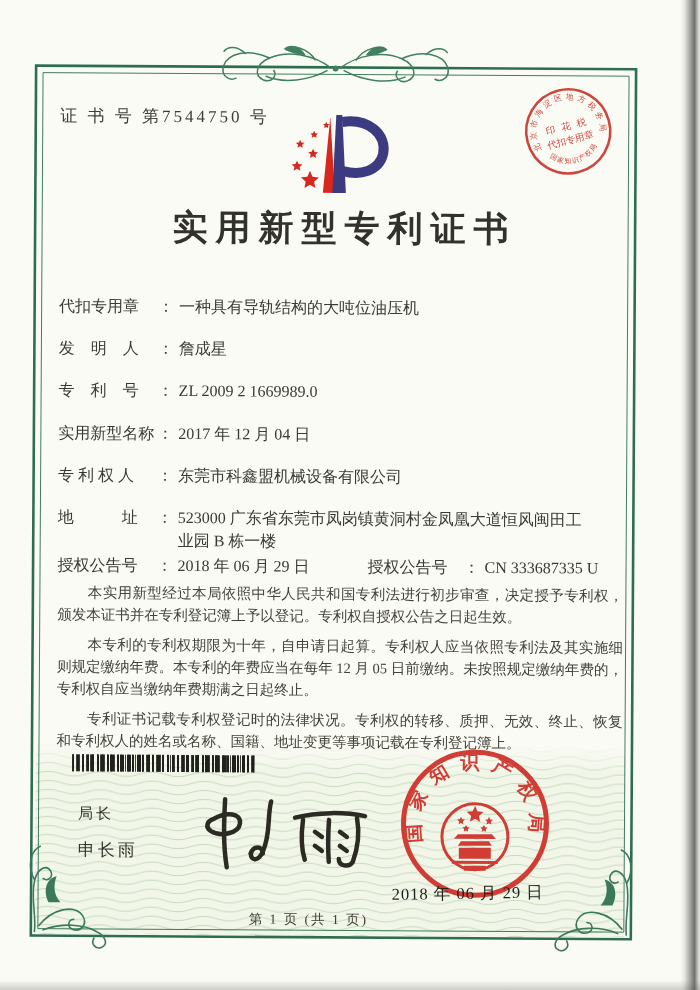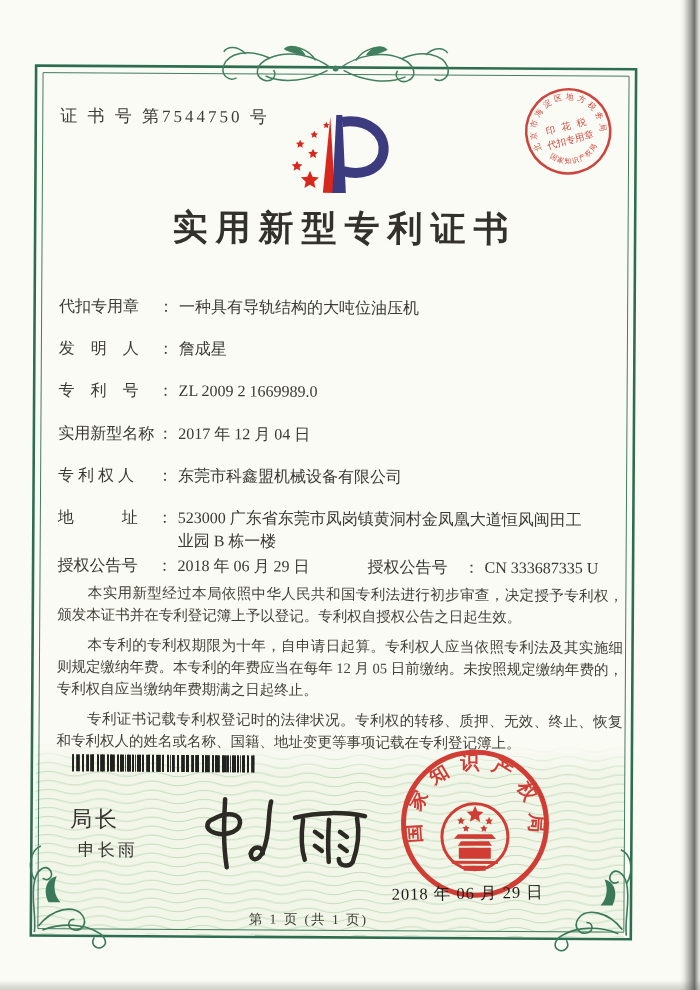--- a/index.html
+++ b/index.html
@@ -18,21 +18,21 @@
   .row2col .col-r{position:absolute;left:310px;top:0;white-space:nowrap;}
   .row2col .col-r .lbl{width:96px;}
   .paras{left:58px;top:583px;width:566px;font-size:14.5px;line-height:22px;
          text-align:justify;color:#43423b;}
   .paras p{margin:0 0 8px 0;text-indent:2.1em;}
   .barcode{left:74px;top:756px;width:182px;height:17px;
     background:
       repeating-linear-gradient(90deg,#20201c 0 1.5px,transparent 1.5px 5px),
       repeating-linear-gradient(90deg,#20201c 0 2px,transparent 2px 9.5px),
       repeating-linear-gradient(90deg,rgba(30,30,26,.85) 0 1px,transparent 1px 3.5px);}
-  .director-title{left:72px;top:806px;font-size:22px;letter-spacing:3px;color:#33322c;}
+  .director-title{left:80px;top:806px;font-size:15px;letter-spacing:3px;color:#33322c;}
   .director-name{left:80px;top:840px;font-size:17px;letter-spacing:3px;color:#33322c;}
   .seal-date{left:394px;top:882px;font-size:16.5px;letter-spacing:1px;color:#1e1e1a;
              transform:rotate(-1.2deg);white-space:nowrap;}
   .footer{left:58px;top:911px;width:506px;text-align:center;font-size:13.5px;
           letter-spacing:2px;color:#3c3b35;}
   .waves{left:37px;top:744px;
          mask-image:linear-gradient(180deg,transparent,#000 28px);
          -webkit-mask-image:linear-gradient(180deg,transparent,#000 28px);}
   .frame-svg,.waves,.logo-svg,.stamp-svg,.seal-svg,.sig-svg{position:absolute;}
   .frame-svg{left:0;top:0;}

